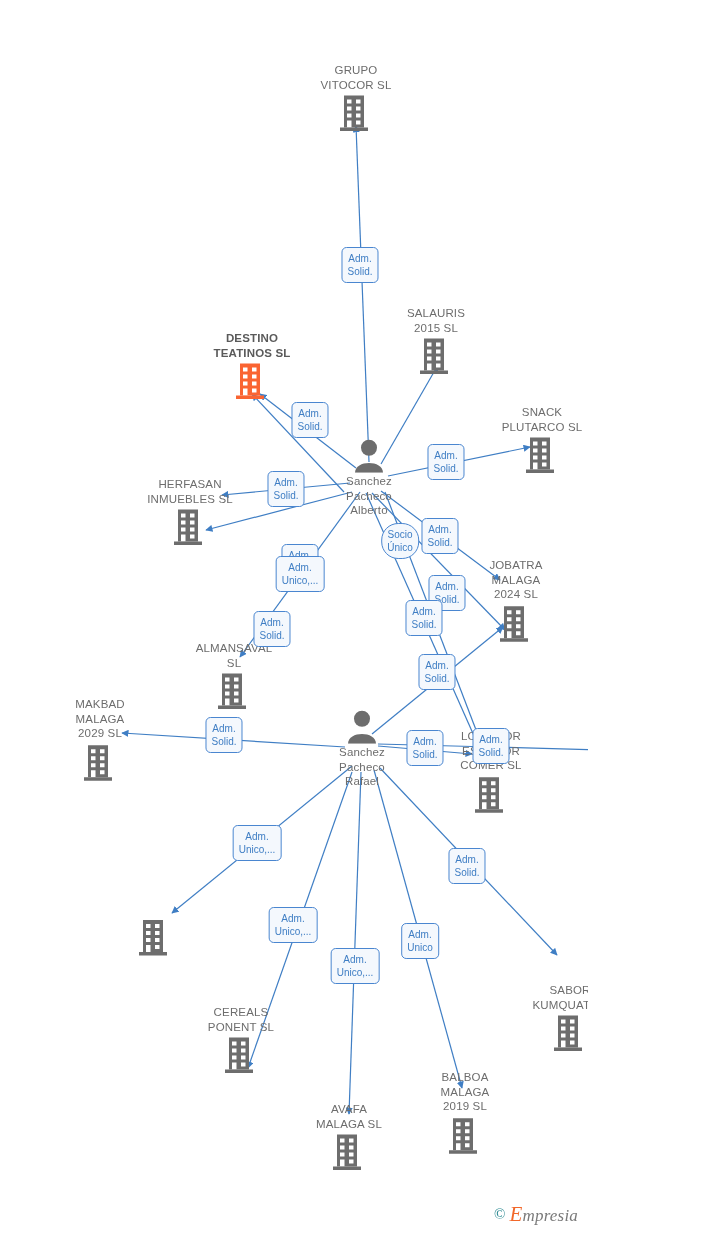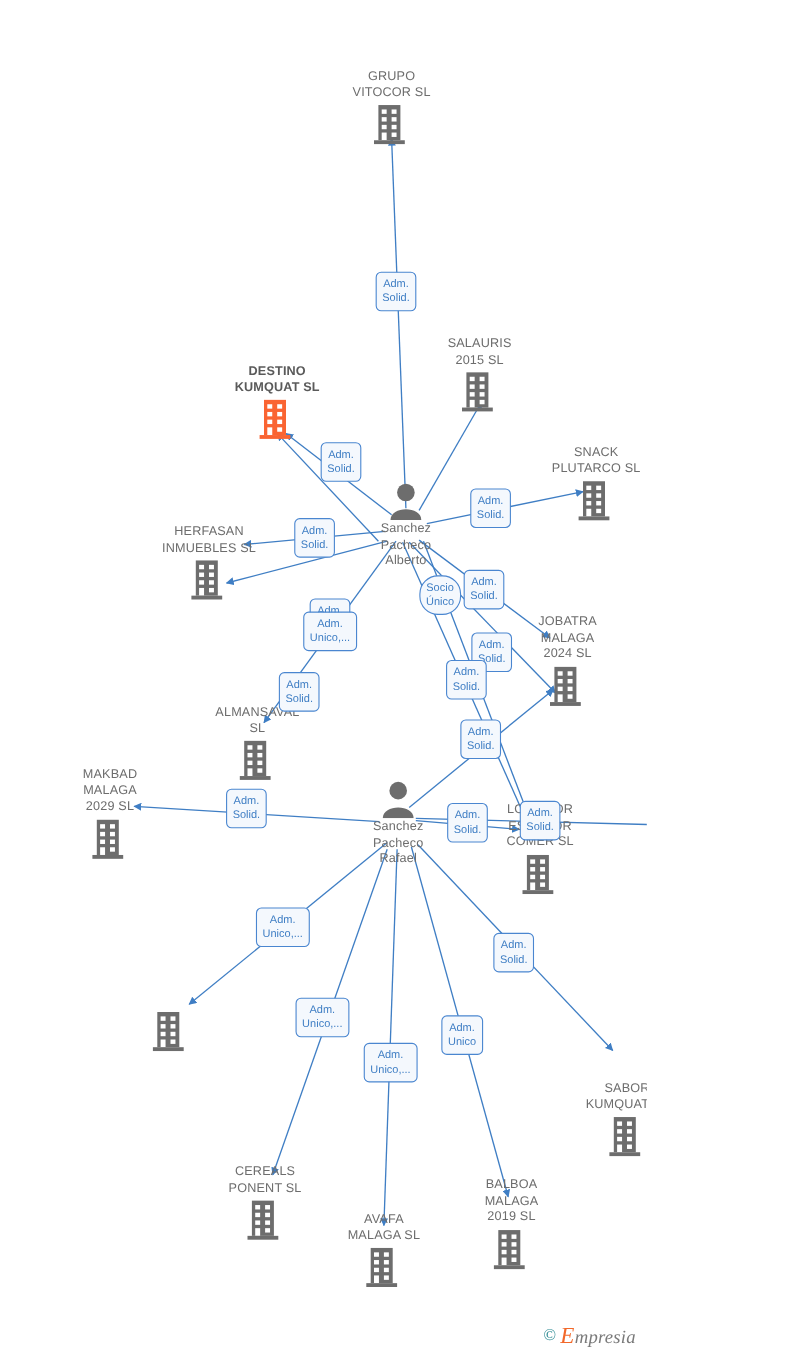--- a/index.html
+++ b/index.html
@@ -182,21 +182,21 @@
             <rect x="17" y="6" width="4.5" height="4" fill="#fff"></rect>
             <rect x="8" y="13" width="4.5" height="4" fill="#fff"></rect>
             <rect x="17" y="13" width="4.5" height="4" fill="#fff"></rect>
             <rect x="8" y="20" width="4.5" height="4" fill="#fff"></rect>
             <rect x="17" y="20" width="4.5" height="4" fill="#fff"></rect>
             <rect x="8" y="27" width="4.5" height="7" fill="#fff"></rect>
             <rect x="17" y="27" width="4.5" height="4" fill="#fff"></rect>
             <rect x="1" y="34" width="28" height="3.5" fill="#FA6432"></rect>
           </svg></div>
         <div class="label">DESTINO
-KUMQUAT  SL</div>
+TEATINOS  SL</div>
       </div>
       <div class="node company" style="left: 542px; top: 440px;">
         <div class="glyph"><svg width="34" height="40" viewBox="0 0 34 40">
             <rect x="5" y="2" width="20" height="32" fill="#6d6d6d"></rect>
             <rect x="8" y="6" width="4.5" height="4" fill="#fff"></rect>
             <rect x="17" y="6" width="4.5" height="4" fill="#fff"></rect>
             <rect x="8" y="13" width="4.5" height="4" fill="#fff"></rect>
             <rect x="17" y="13" width="4.5" height="4" fill="#fff"></rect>
             <rect x="8" y="20" width="4.5" height="4" fill="#fff"></rect>
             <rect x="17" y="20" width="4.5" height="4" fill="#fff"></rect>
@@ -329,21 +329,21 @@
             <rect x="17" y="13" width="4.5" height="4" fill="#fff"></rect>
             <rect x="8" y="20" width="4.5" height="4" fill="#fff"></rect>
             <rect x="17" y="20" width="4.5" height="4" fill="#fff"></rect>
             <rect x="8" y="27" width="4.5" height="7" fill="#fff"></rect>
             <rect x="17" y="27" width="4.5" height="4" fill="#fff"></rect>
             <rect x="1" y="34" width="28" height="3.5" fill="#6d6d6d"></rect>
           </svg></div>
         <div class="label">SABOR
 KUMQUAT  SL</div>
       </div>
-      <div class="node company" style="left: 241px; top: 1094px; justify-content: center;">
+      <div class="node company" style="left: 241px; top: 1040px; justify-content: center;">
         <div class="glyph"><svg width="34" height="40" viewBox="0 0 34 40">
             <rect x="5" y="2" width="20" height="32" fill="#6d6d6d"></rect>
             <rect x="8" y="6" width="4.5" height="4" fill="#fff"></rect>
             <rect x="17" y="6" width="4.5" height="4" fill="#fff"></rect>
             <rect x="8" y="13" width="4.5" height="4" fill="#fff"></rect>
             <rect x="17" y="13" width="4.5" height="4" fill="#fff"></rect>
             <rect x="8" y="20" width="4.5" height="4" fill="#fff"></rect>
             <rect x="17" y="20" width="4.5" height="4" fill="#fff"></rect>
             <rect x="8" y="27" width="4.5" height="7" fill="#fff"></rect>
             <rect x="17" y="27" width="4.5" height="4" fill="#fff"></rect>

